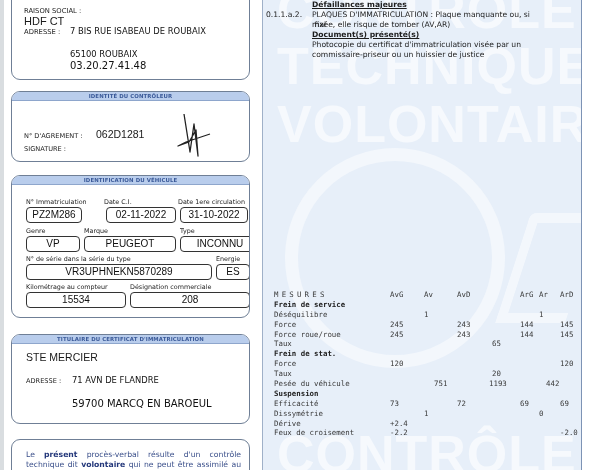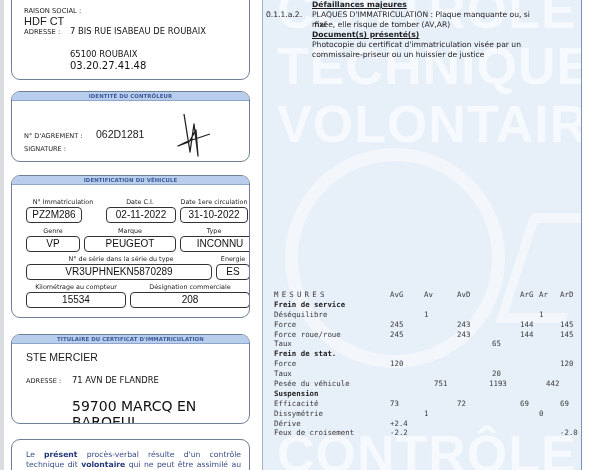--- a/index.html
+++ b/index.html
@@ -23,21 +23,21 @@
     .val { font-size: 9px; color: #111; }
 
     #card-station { top: -12px; height: 92px; }
     #card-controller { top: 91px; height: 71px; }
     #card-vehicle { top: 175px; height: 143px; }
     #card-holder { top: 334px; height: 90px; }
     #card-notice { top: 439px; height: 40px; }
 
     .abs { position: absolute; }
 
-    .field-label { position: absolute; font-size: 6.4px; color: #222; text-align: center; white-space: nowrap; }
+    .field-label { position: absolute; font-size: 6.4px; color: #222; white-space: nowrap; }
     .field-box {
       position: absolute; height: 16px; border: 1.2px solid #333; border-radius: 4px;
       text-align: center; font-size: 10px; line-height: 14px; color: #111; font-family: "Liberation Sans", sans-serif;
     }
 
     .notice-text {
       position: absolute; left: 14px; top: 10px; width: 215px;
       font-size: 7.7px; line-height: 10.4px; color: #3a4f8a; text-align: justify;
     }
     .notice-text b { color: #23377a; }
@@ -132,21 +132,21 @@
   <div class="field-box" style="left:14px;top:116px;width:100px;">15534</div>
   <div class="field-label" style="left:118px;top:107px;width:120px;">Désignation commerciale</div>
   <div class="field-box" style="left:118px;top:116px;width:120px;">208</div>
 </div>
 
 <div class="card" id="card-holder">
   <div class="card-head">TITULAIRE DU CERTIFICAT D'IMMATRICULATION</div>
   <div class="abs" style="left:14px;top:16px;font-size:10.5px;font-family:'Liberation Sans',sans-serif;">STE MERCIER</div>
   <div class="abs lbl" style="left:14px;top:42px;font-size:6.6px;">ADRESSE :</div>
   <div class="abs val" style="left:60px;top:40px;font-size:8.4px;">71 AVN DE FLANDRE</div>
-  <div class="abs val" style="left:60px;top:63px;font-size:14px;">59700 MARCQ EN BAROEUL</div>
+  <div class="abs val" style="left:60px;top:63px;font-size:10px;">59700 MARCQ EN BAROEUL</div>
 </div>
 
 <div class="card" id="card-notice">
   <div class="notice-text"><span>Le </span><b>présent</b><span> procès-verbal résulte d'un contrôle technique dit </span><b>volontaire</b><span> qui ne peut être assimilé au contrôle technique obligatoire prévu par le</span></div>
 </div>
 
 <div id="right-panel">
   <div class="wm" style="left:14px;top:-14px;">CONTRÔLE</div>
   <div class="wm" style="left:14px;top:42px;">TECHNIQUE</div>
   <div class="wm" style="left:14px;top:100px;">VOLONTAIRE</div>

